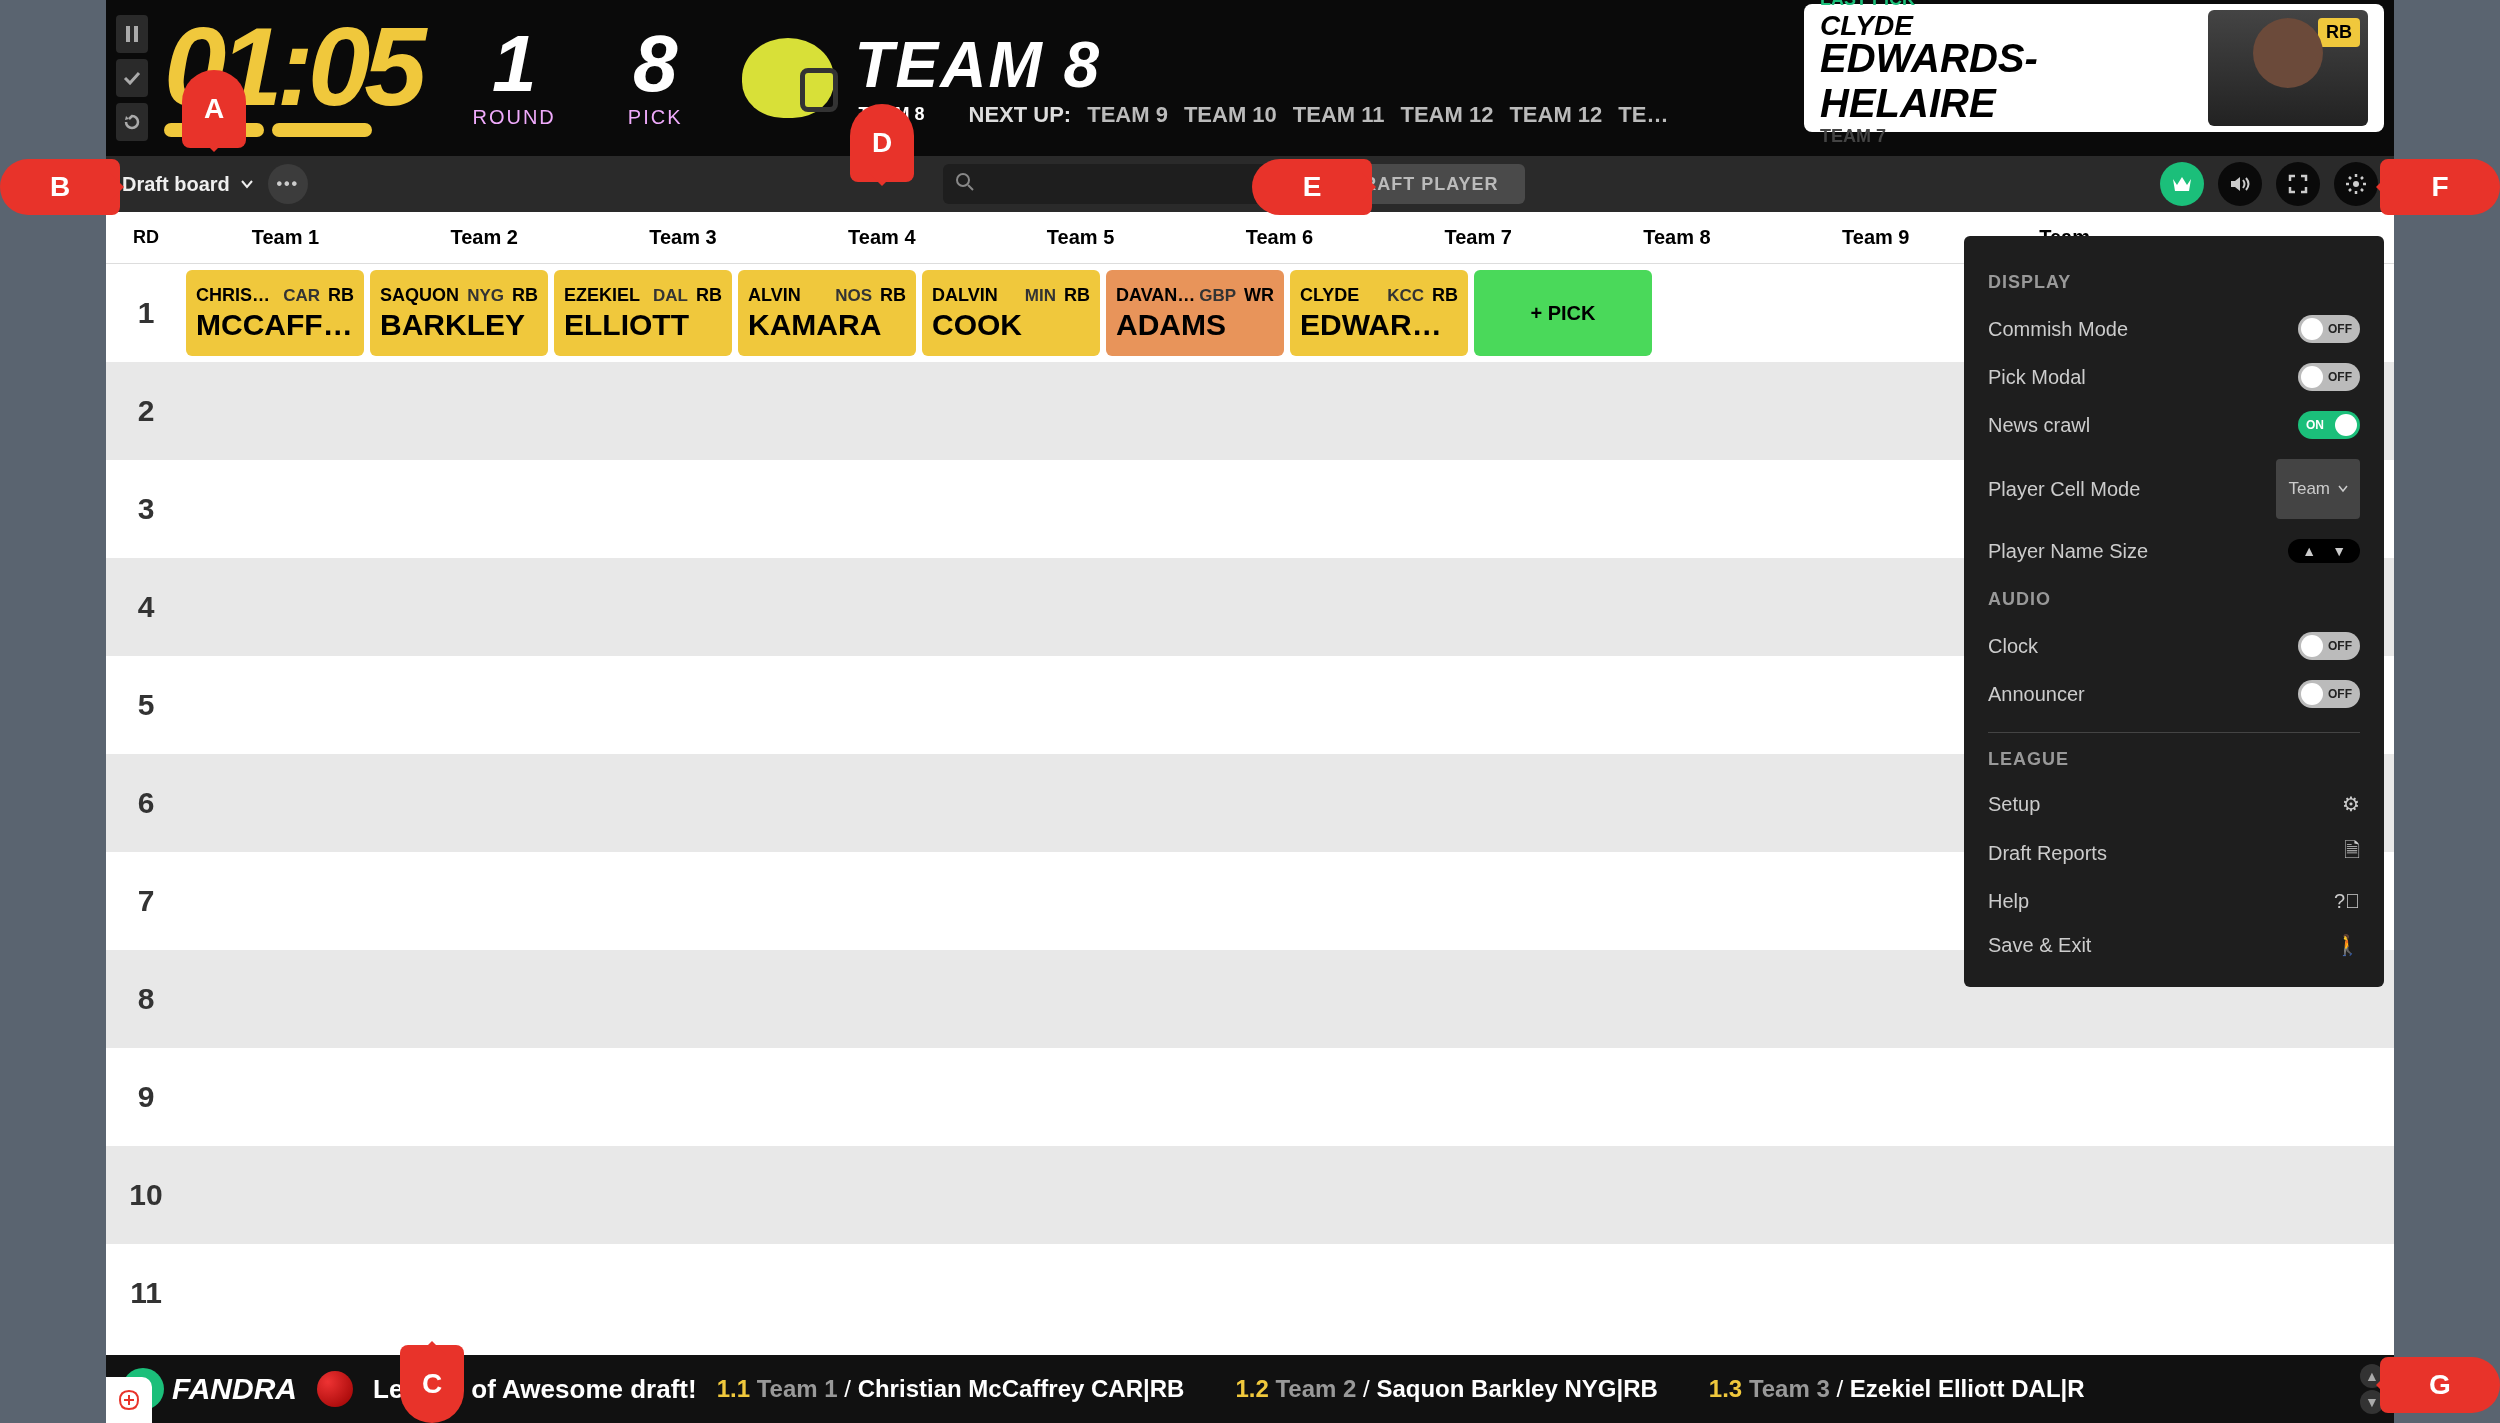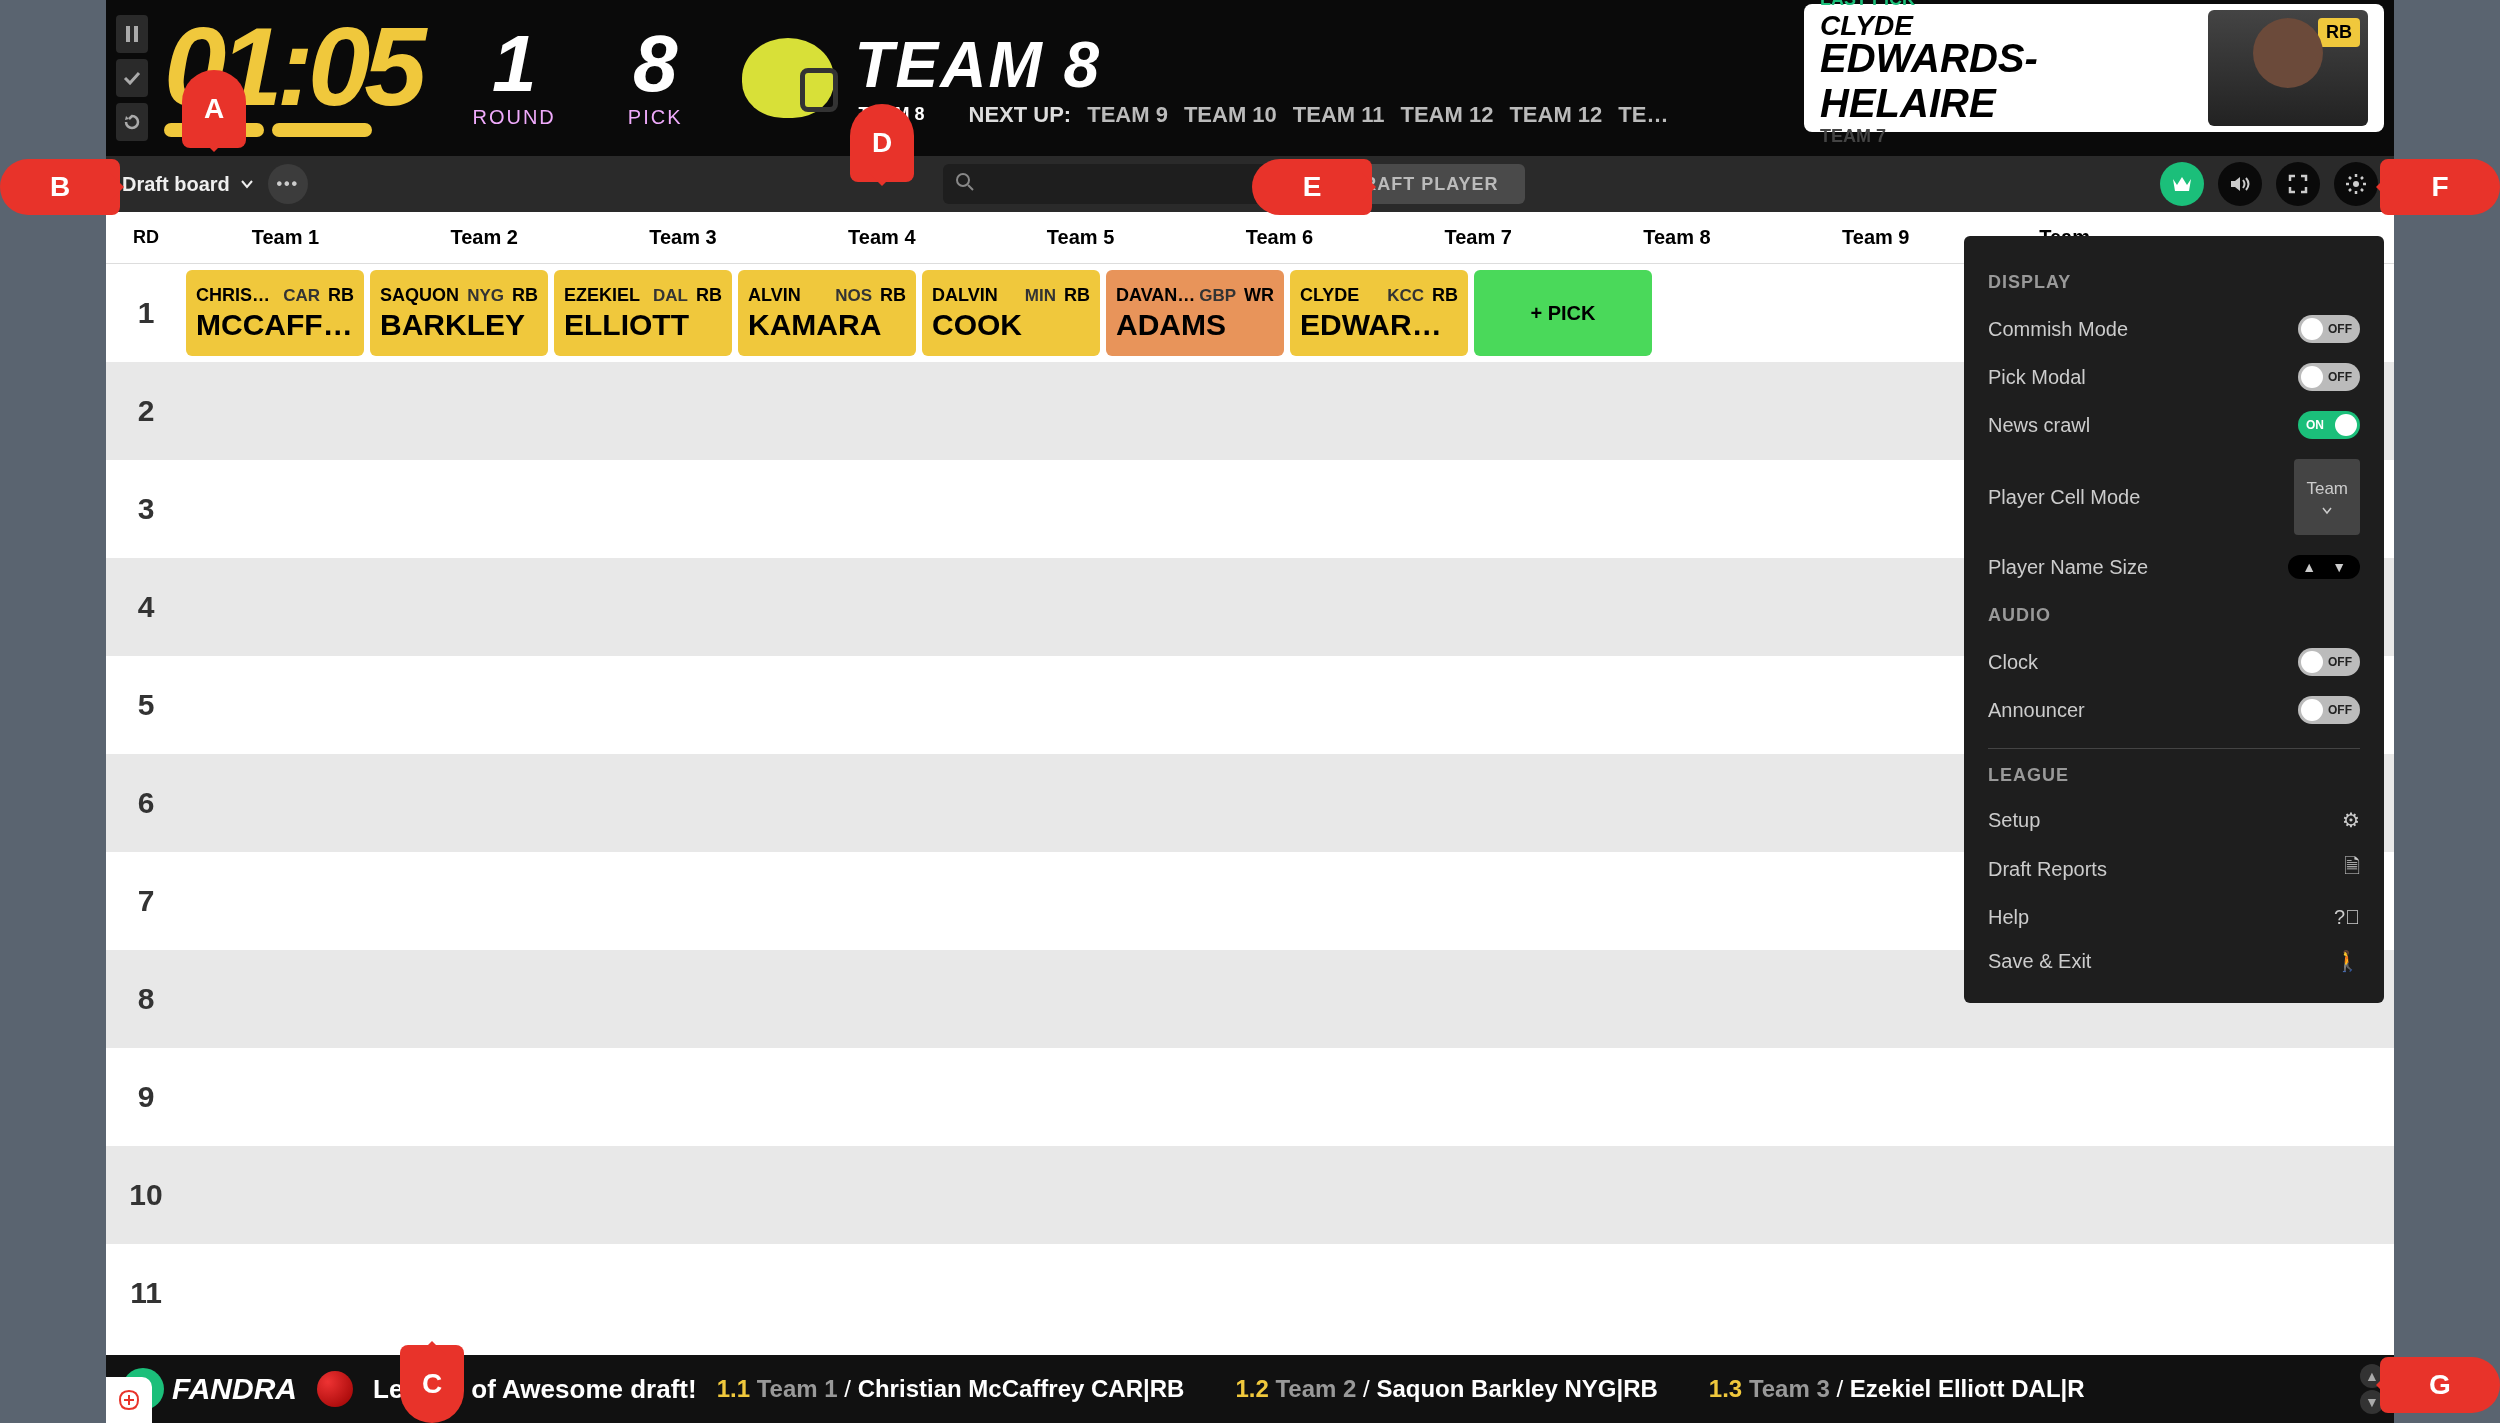--- a/index.html
+++ b/index.html
@@ -89,21 +89,21 @@
 .settings-section { font-size: 18px; color: #999; font-weight: 700; margin: 16px 0 12px; letter-spacing: 1px; }
 .settings-row { display: flex; justify-content: space-between; align-items: center; padding: 10px 0; }
 .toggle { width: 62px; height: 28px; border-radius: 14px; background: #555; position: relative; display: flex; align-items: center; }
 .toggle .knob { width: 22px; height: 22px; background: #fff; border-radius: 50%; position: absolute; right: 3px; }
 .toggle.off .label { position: absolute; right: 8px; font-size: 12px; font-weight: 800; color: #222; }
 .toggle.off { background: #bbb; }
 .toggle.off .knob { left: 3px; right: auto; }
 .toggle.off .label { left: auto; right: 8px; }
 .toggle.on { background: #1bbf7a; }
 .toggle.on .label { position: absolute; left: 8px; font-size: 12px; font-weight: 800; color: #fff; }
-.select-box { background: #444; border-radius: 4px; padding: 20px 12px; font-size: 17px; display: flex; align-items: center; gap: 8px; flex-direction: column; }
+.select-box { background: #444; border-radius: 4px; padding: 20px 12px; font-size: 17px; display: flex; align-items: center; gap: 8px; }
 .stepper { background: #000; border-radius: 16px; padding: 4px 14px; display: flex; gap: 16px; font-size: 14px; }
 .settings-divider { border-top: 1px solid #444; margin: 14px 0; }
 .settings-link { display: flex; justify-content: space-between; align-items: center; padding: 10px 0; }
 
 
 .callout { position: absolute; background: #e8332a; color: #fff; font-weight: 900; font-size: 28px; display: flex; align-items: center; justify-content: center; z-index: 50; }
 .callout.left { width: 120px; height: 56px; border-radius: 28px 8px 8px 28px; }
 .callout.left::after { content: ''; position: absolute; right: -18px; top: 50%; transform: translateY(-50%); border: 14px solid transparent; border-left-color: #e8332a; }
 .callout.right { width: 120px; height: 56px; border-radius: 8px 28px 28px 8px; }
 .callout.right::after { content: ''; position: absolute; left: -18px; top: 50%; transform: translateY(-50%); border: 14px solid transparent; border-right-color: #e8332a; }

